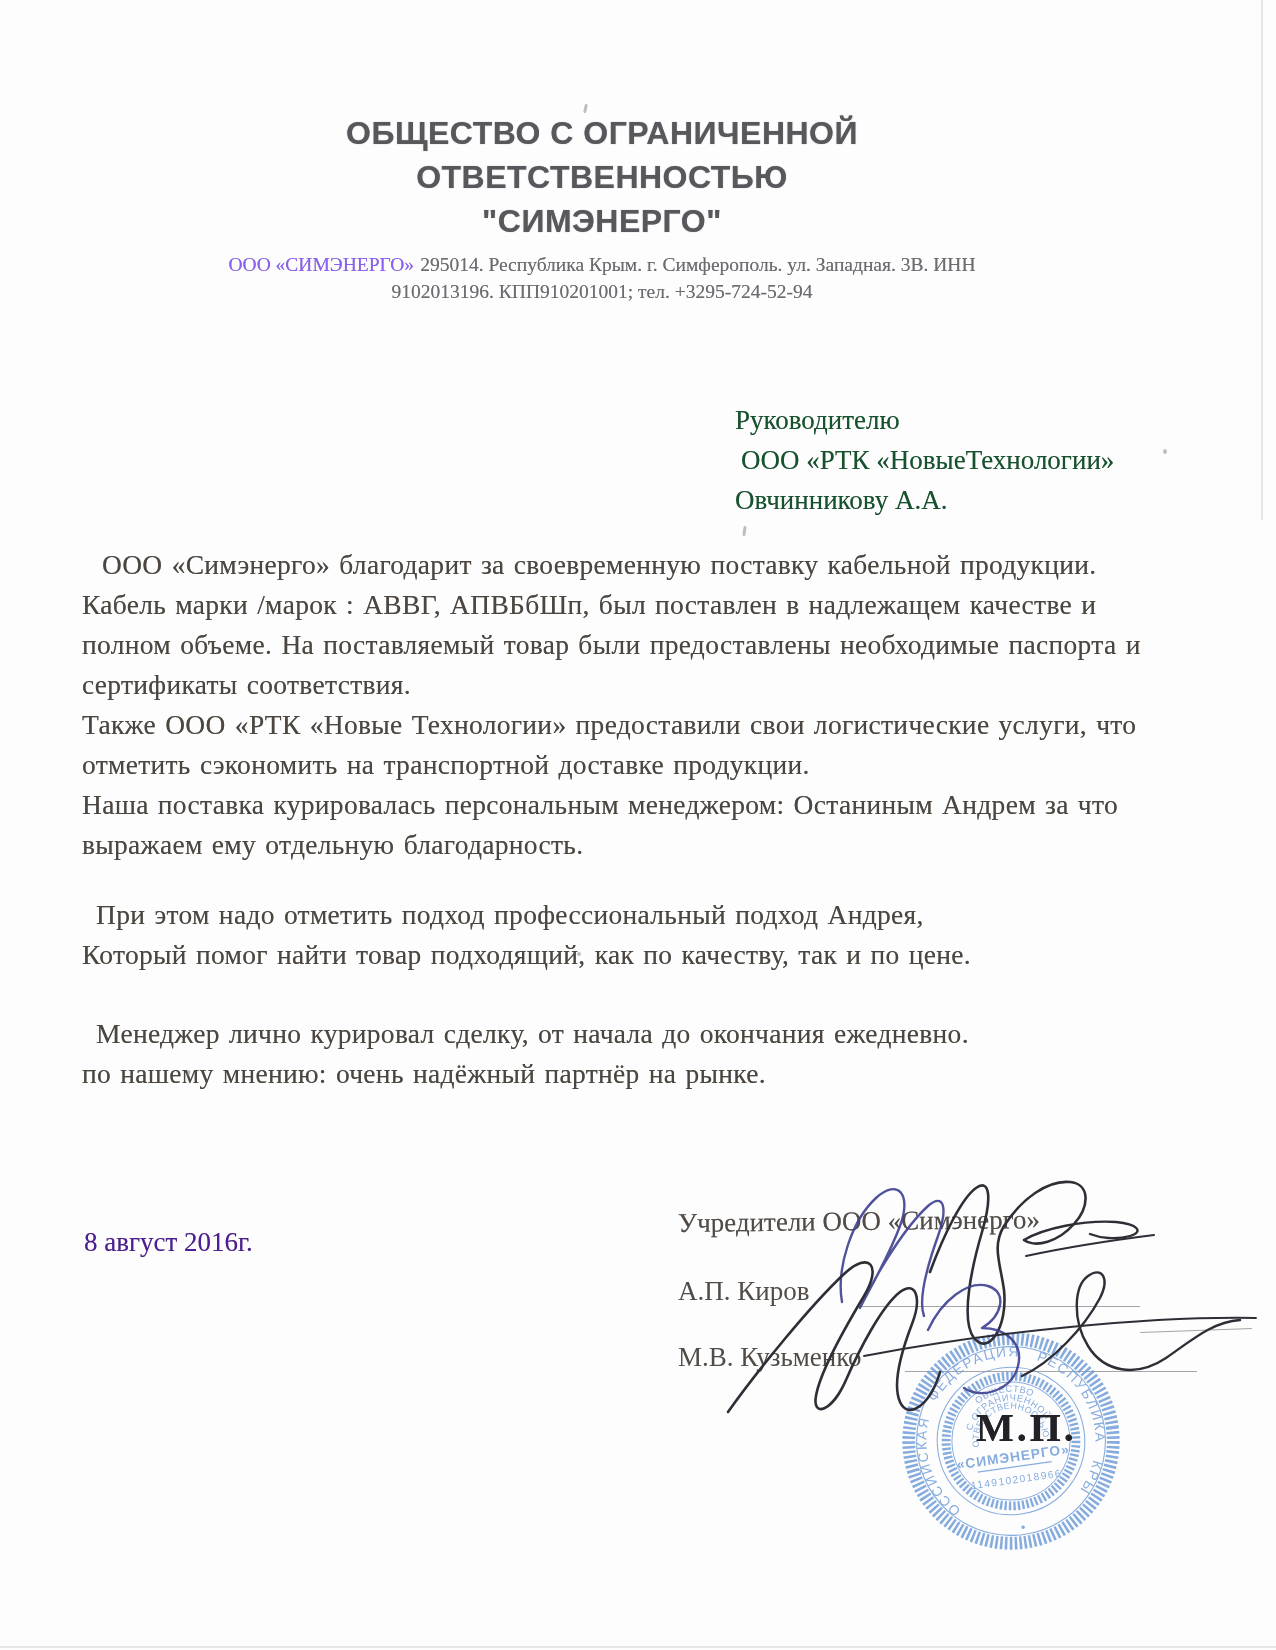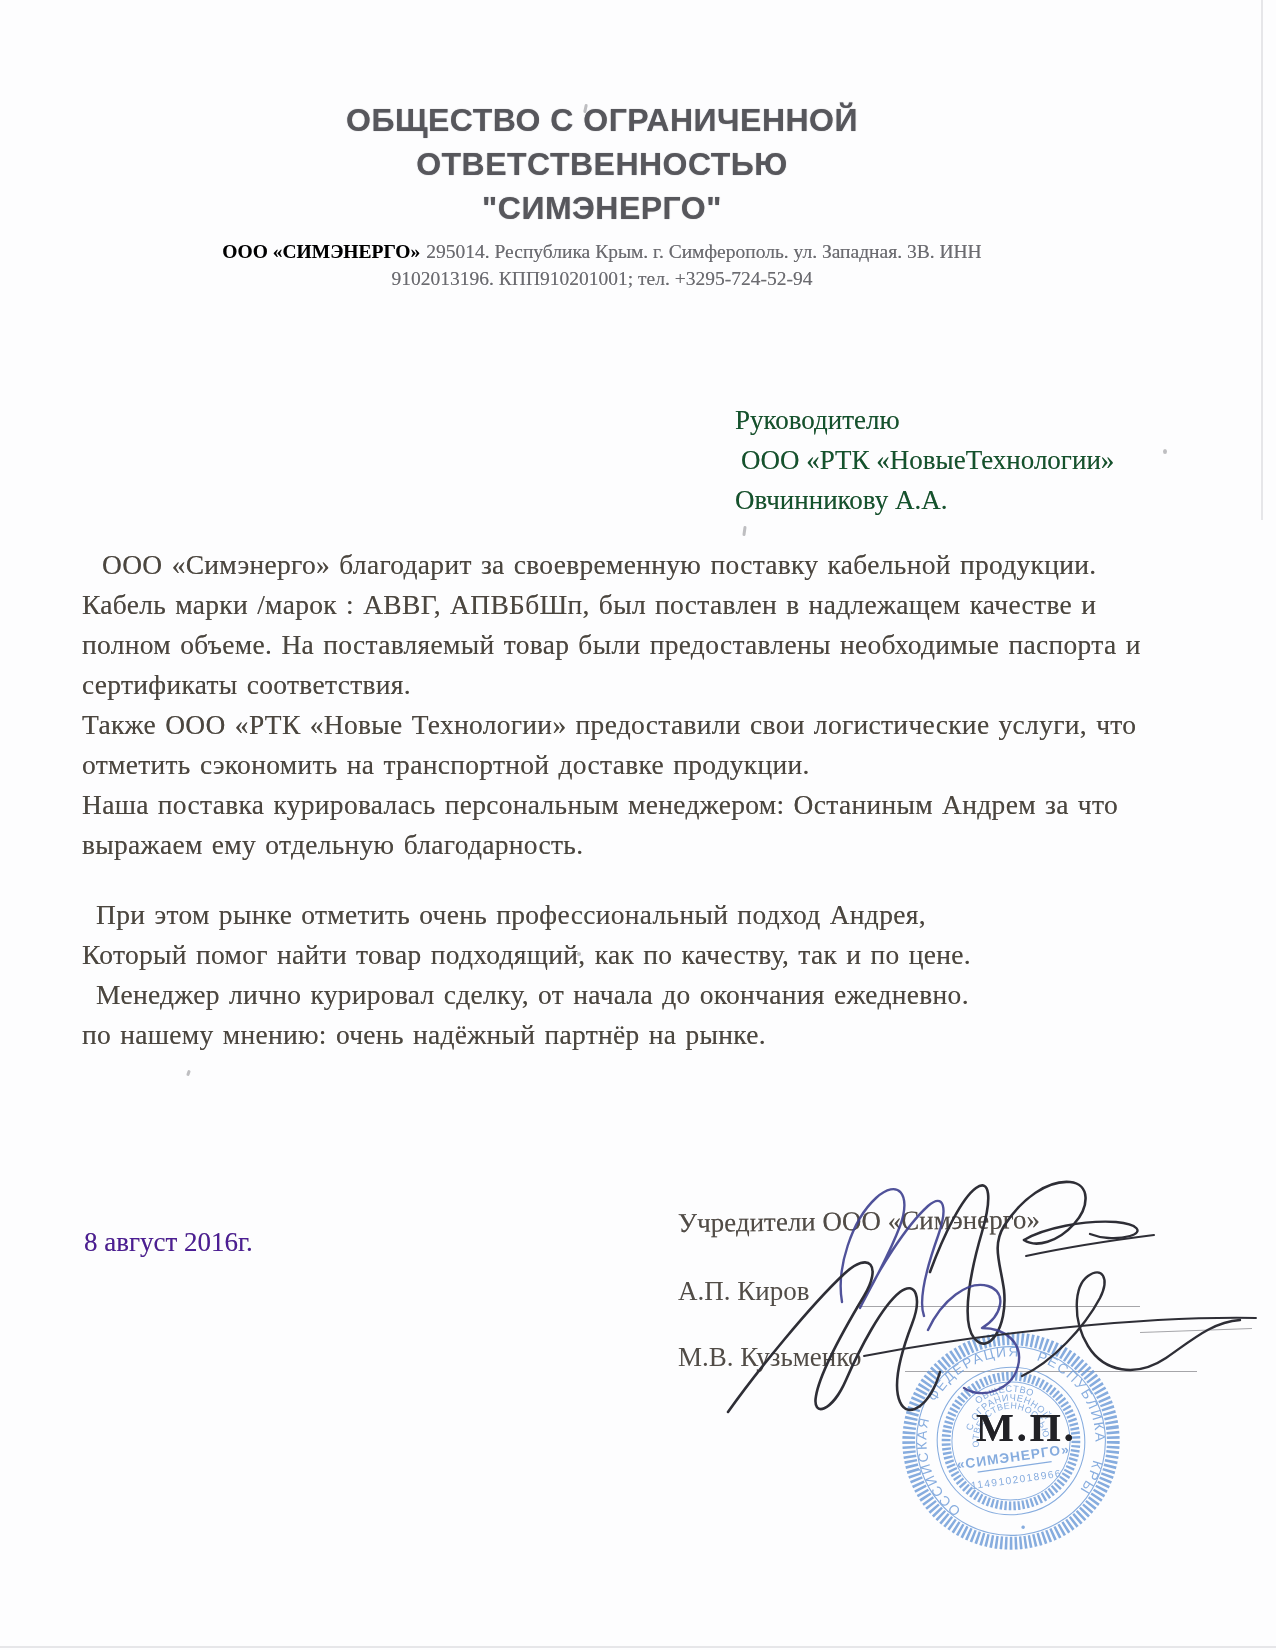--- a/index.html
+++ b/index.html
@@ -7,57 +7,57 @@
     width:1276px;height:1650px;
     background:#fdfdfe;
     position:relative;
     overflow:hidden;
     font-family:"Liberation Serif", serif;
     color:#4a453f;
   }
   .page{position:absolute;inset:0;}
   
   .letterhead{
-    position:absolute;left:0;top:98px;width:1204px;
+    position:absolute;left:0;top:111px;width:1204px;
     text-align:center;
   }
   .lh-title{
     font-family:"Liberation Sans", sans-serif;
     font-weight:bold;
     font-size:32px;line-height:44px;
     color:#57575c;
     letter-spacing:.5px;
     text-shadow:0 0 1px rgba(85,85,92,.65);
   }
   .lh-address{
     margin-top:8px;
     font-size:19.5px;line-height:27px;
     color:#6b6b70;
     text-shadow:0 0 .5px rgba(107,107,112,.6);
   }
-  .lh-address .bold{font-weight:bold;color:#000000;margin-right:6px;}
+  .lh-address .bold{font-weight:normal;color:#8b5cf6;margin-right:6px;}
   
   .recipient{
     position:absolute;left:735px;top:400px;
     font-size:27px;line-height:40px;
     color:#14532d;
     text-shadow:0 0 .5px rgba(85,80,75,.55);
   }
   .recipient .r2{padding-left:6px;text-align:center;}
   
   .body-text{
     position:absolute;left:82px;top:545px;width:1098px;
     font-size:27.5px;line-height:40px;
     letter-spacing:.3px;word-spacing:2px;
     color:#4b463f;
     text-shadow:0 0 .6px rgba(75,70,63,.55);
   }
   .bline{height:40px;white-space:nowrap;}
   .ind-lg{padding-left:20px;}
-  .ind-sm{padding-left:14px;}
+  .ind-sm{padding-left:14px;margin-top:39px;}
   .gap-lg{margin-top:30px;}
   .gap-sm{margin-top:20px;}
   
   .date{
     position:absolute;left:84px;top:1196px;
     font-size:27px;color:#4c1d95;
     text-shadow:0 0 .5px rgba(85,80,75,.5);
     margin-top:31px;
   }
   .founders-heading{
@@ -125,21 +125,21 @@
 
   <div class="body-text">
     <div class="bline ind-lg">ООО «Симэнерго»  благодарит за своевременную поставку кабельной продукции.</div>
     <div class="bline">Кабель марки /марок : АВВГ, АПВБбШп, был поставлен в надлежащем качестве и</div>
     <div class="bline">полном объеме. На поставляемый товар были предоставлены необходимые паспорта и</div>
     <div class="bline">сертификаты соответствия.</div>
     <div class="bline">Также ООО «РТК «Новые Технологии» предоставили свои логистические услуги, что</div>
     <div class="bline">отметить сэкономить на транспортной доставке продукции.</div>
     <div class="bline">Наша поставка курировалась персональным менеджером: Останиным Андрем за что</div>
     <div class="bline">выражаем ему отдельную благодарность.</div>
-    <div class="bline ind-sm gap-lg">При этом рынке отметить очень профессиональный подход Андрея,</div>
+    <div class="bline ind-sm gap-lg">При этом надо отметить подход профессиональный подход Андрея,</div>
     <div class="bline">Который помог найти товар подходящий, как по качеству, так и по цене.</div>
     <div class="bline ind-sm">Менеджер лично курировал сделку, от начала до окончания ежедневно.</div>
     <div class="bline">по нашему мнению: очень надёжный партнёр на рынке.</div>
   </div>
 
   <div class="date">8 август 2016г.</div>
   <div class="founders-heading">Учредители ООО «Симэнерго»</div>
   <div class="founder-1">А.П. Киров</div>
   <div class="founder-2">М.В. Кузьменко</div>
 

